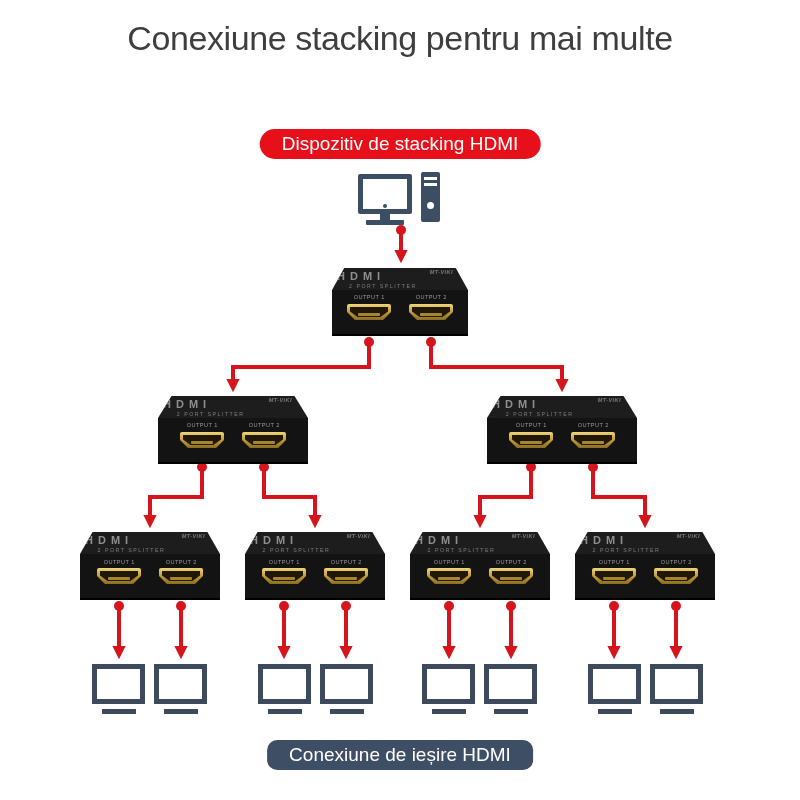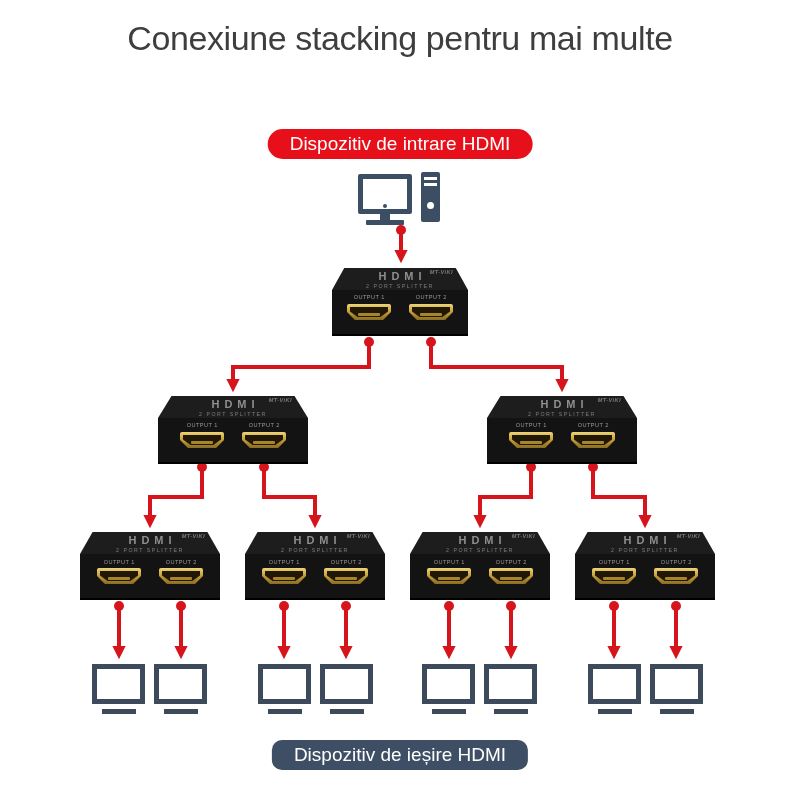--- a/index.html
+++ b/index.html
@@ -24,21 +24,21 @@
   .pc-neck{position:absolute;left:22px;top:43px;width:10px;height:6px;background:var(--device,#3c4e63);}
   .pc-base{position:absolute;left:8px;top:49px;width:38px;height:5px;background:var(--device,#3c4e63);border-radius:1px;}
   .pc-tower{position:absolute;left:63px;top:1px;width:19px;height:50px;background:var(--device,#3c4e63);border-radius:2px;}
   .pc-slot{position:absolute;left:3px;width:13px;height:3px;background:#ffffff;}
   .pc-slot.s1{top:5px}.pc-slot.s2{top:11px}
   .pc-power{position:absolute;left:6px;top:30px;width:7px;height:7px;border-radius:50%;background:#ffffff;}
 
   
   .splitter{position:absolute;}
   .sp-top{position:relative;height:22px;background:var(--box-top,#1d1d1d);
-          clip-path:polygon(9% 0,91% 0,100% 100%,0 100%);text-align:center;overflow:hidden;}
+          clip-path:polygon(9% 0,91% 0,100% 100%,0 100%);overflow:hidden;}
   .sp-brand{position:absolute;top:1px;right:11%;font-size:7px;transform:scale(.8);transform-origin:right top;
             color:#7a7a7a;font-style:italic;font-weight:bold;letter-spacing:.5px;}
   .sp-model{margin-top:3px;font-size:11px;font-weight:bold;letter-spacing:5px;color:#8f8f8f;line-height:11px;text-indent:5px;}
   .sp-sub{font-size:7px;transform:scale(.75);color:#7d7d7d;letter-spacing:2px;line-height:8px;white-space:nowrap;}
   .sp-front{position:relative;height:46px;background:var(--box,#131313);
             display:flex;justify-content:center;gap:18px;padding-top:3px;box-sizing:border-box;
             border-bottom:2px solid #000;}
   .sp-port{display:flex;flex-direction:column;align-items:center;}
   .sp-port-label{font-size:7px;transform:scale(.8);color:#9a9a9a;letter-spacing:.5px;line-height:9px;white-space:nowrap;}
   .hdmi{position:relative;width:44px;height:16px;margin-top:2px;
@@ -60,21 +60,21 @@
 </head>
 <body>
 
 <div id="canvas" style="--arrow: #d5151b; --badge-input: #e70f1a; --badge-output: #3e4e64; --device: #3c4e63; --display: #3c4a5c; --box: #131313; --box-top: #1d1d1d; --gold: #c9a13b; --title: #3e3e3e;">
 
   <div class="title">
     <div>Conexiune stacking pentru mai multe</div>
   </div>
 
   <div class="badge badge-input">
-    <span>Dispozitiv de intrare HDMI</span>
+    <span>Dispozitiv de stacking HDMI</span>
   </div>
 
   <div class="computer">
     <div class="pc-screen">
       <div class="pc-dot"></div>
     </div>
     <div class="pc-neck"></div>
     <div class="pc-base"></div>
     <div class="pc-tower">
       <div class="pc-slot s1"></div>
@@ -119,21 +119,21 @@
       <circle cx="284" cy="606" r="5"></circle>
         <circle cx="346" cy="606" r="5"></circle>
       <circle cx="449" cy="606" r="5"></circle>
         <circle cx="511" cy="606" r="5"></circle>
       <circle cx="614" cy="606" r="5"></circle>
         <circle cx="676" cy="606" r="5"></circle>
     </g>
   </svg>
 
   <div class="badge badge-output">
-    <span>Dispozitiv de ieșire HDMI</span>
+    <span>Conexiune de ieșire HDMI</span>
   </div>
 
 <div class="splitter" style="left: 332px; top: 268px; width: 136px;">
       <div class="sp-top">
         <span class="sp-brand">MT-ViKI</span>
         <div class="sp-model">HDMI</div>
         <div class="sp-sub">2 PORT SPLITTER</div>
       </div>
       <div class="sp-front">
         <div class="sp-port">

